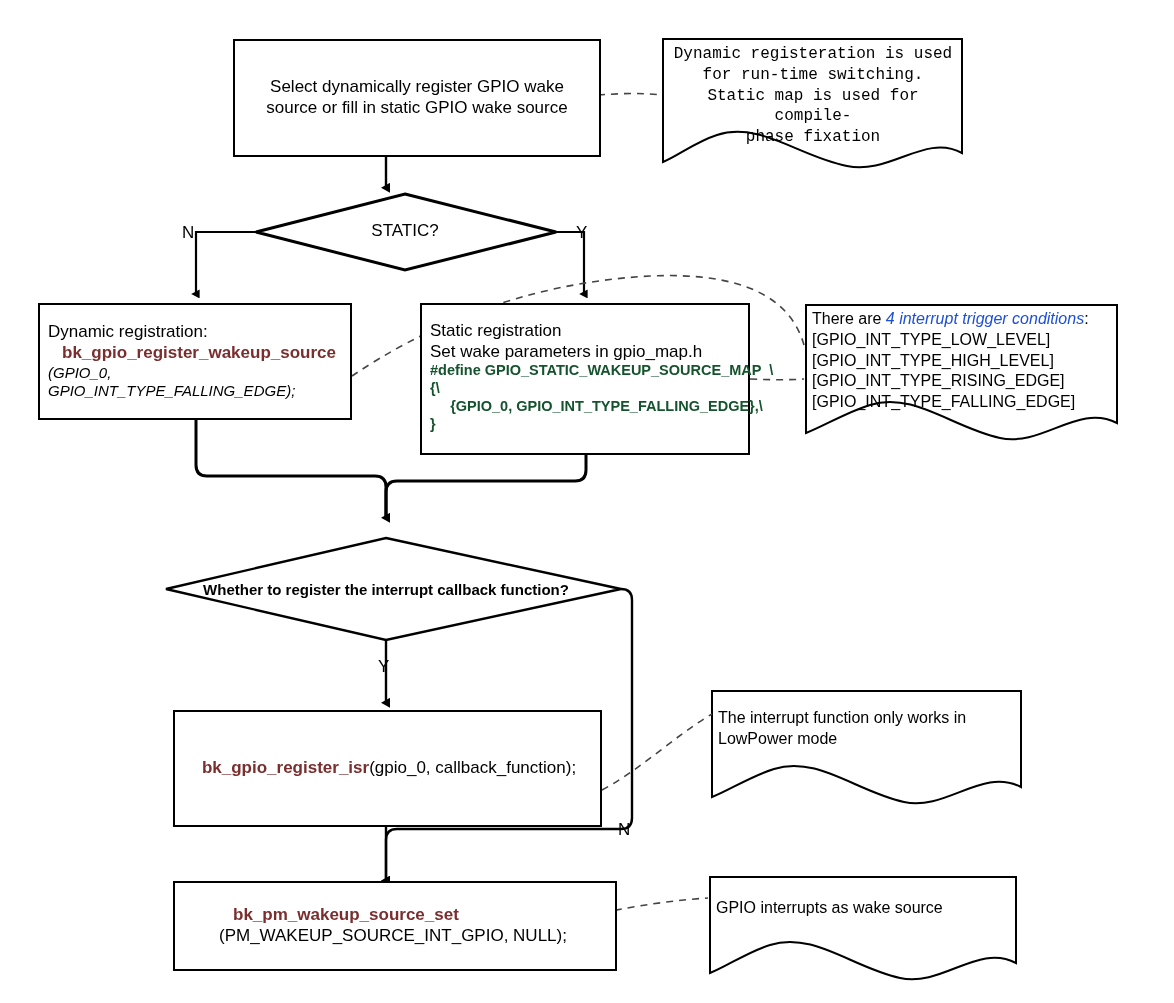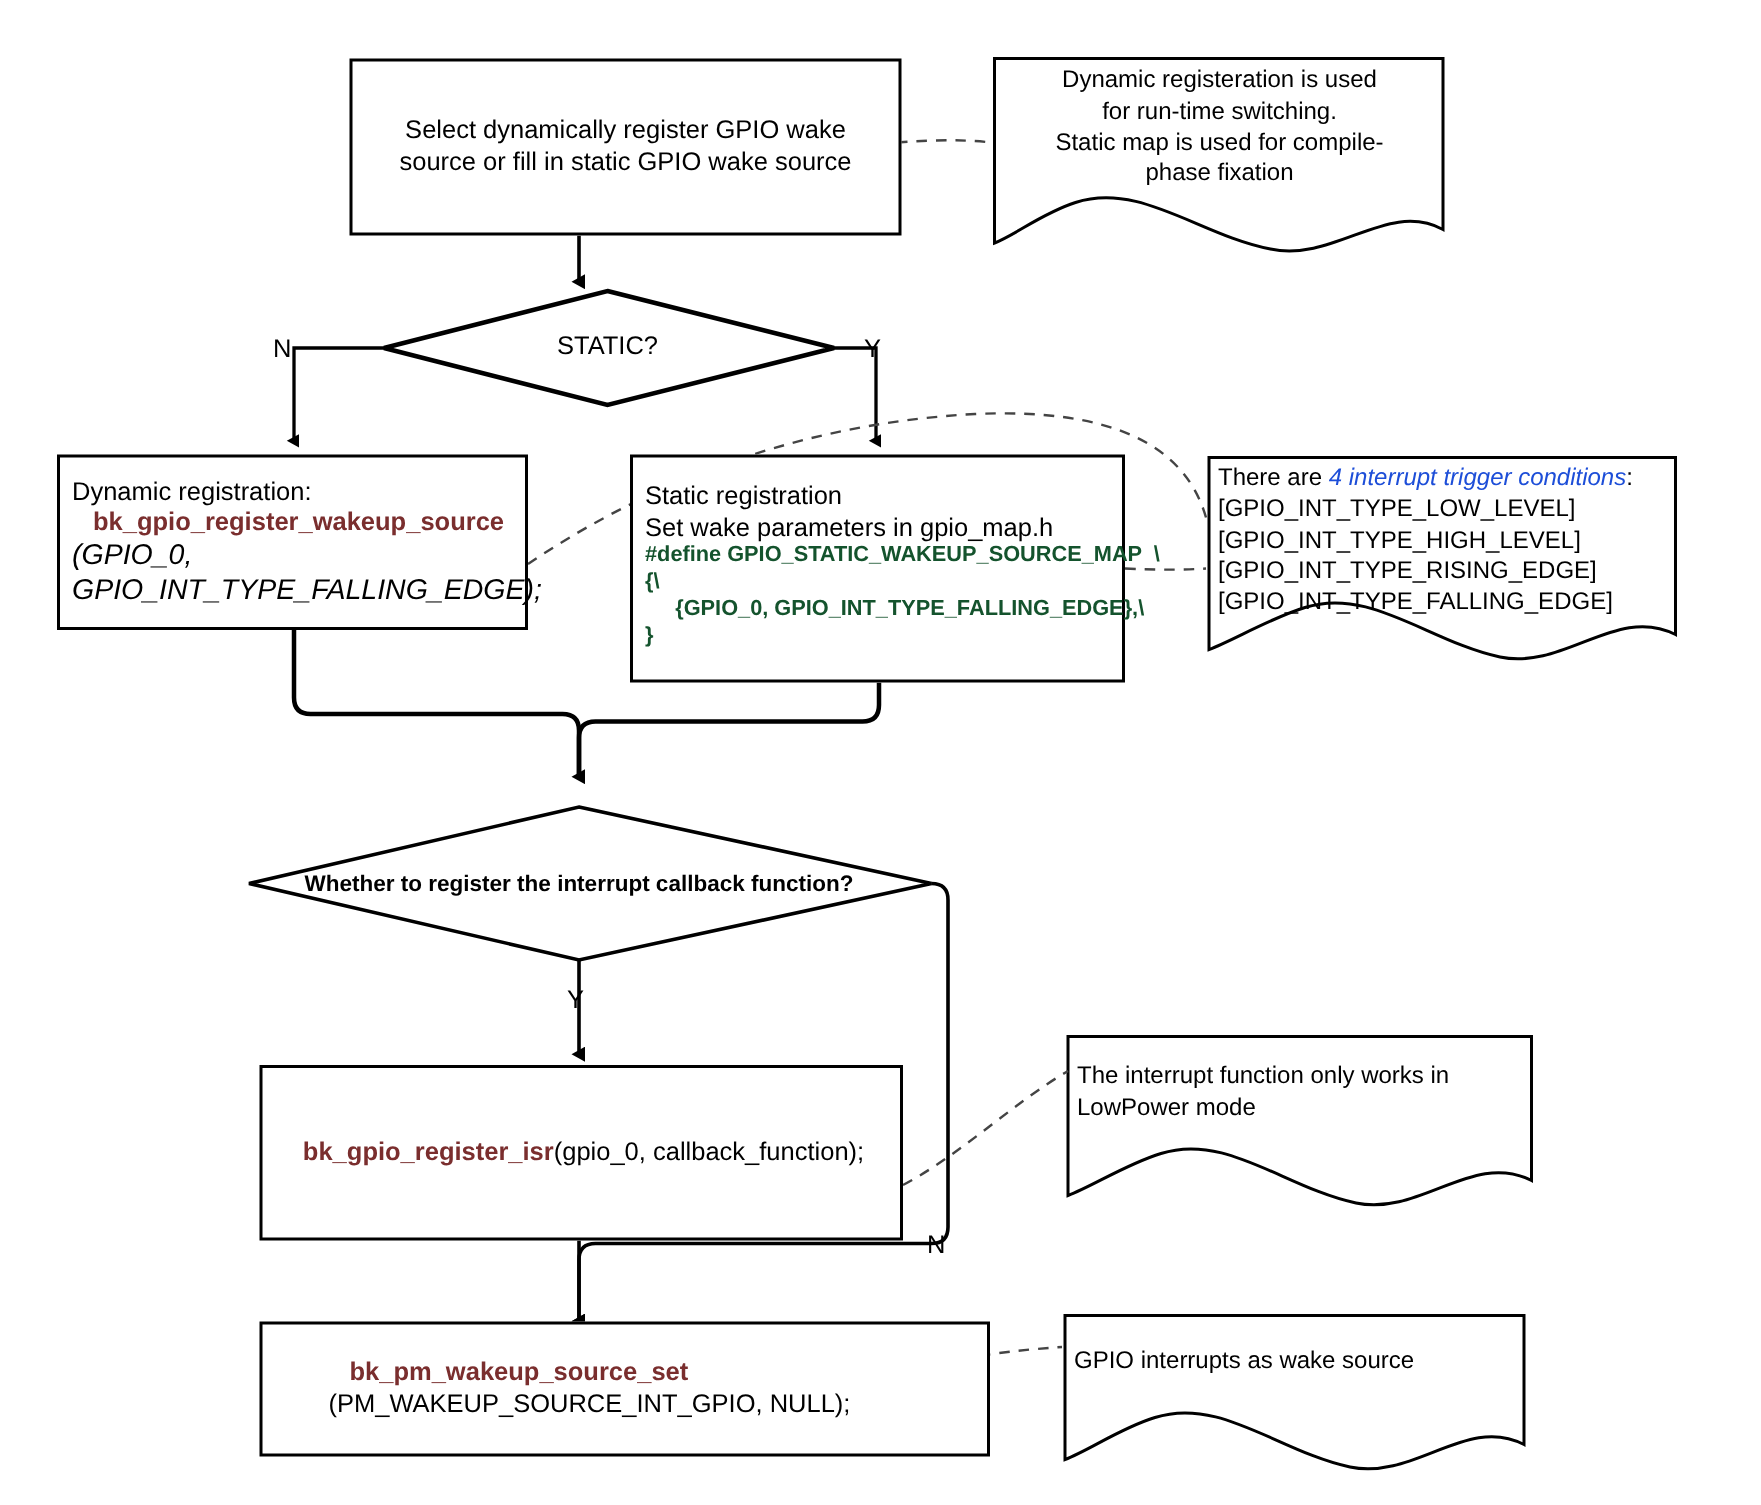--- a/index.html
+++ b/index.html
@@ -40,21 +40,21 @@
     text-align: center;
     margin-left: 29px;
   }
   .line {
     display: block;
     white-space: pre;
     line-height: 1.22;
   }
   .t-norm { font-size: 17px; }
   .t-red  { color: #7A2E2E; font-weight: bold; font-size: 17px; margin-left: 14px; }
-  .t-italic { font-style: italic; font-size: 19px; }
+  .t-italic { font-style: italic; font-size: 15px; }
   .t-code { color: #14532d; font-weight: bold; font-size: 14.5px; }
   .t-mix  { font-size: 17px; }
   .t-mix b { color: #7A2E2E; }
   .t-note { font-size: 16px; line-height: 1.3; }
   .t-note i { color: #1d4ed8; }
 
   
   .diamond-label {
     position: absolute;
     text-align: center;
@@ -68,21 +68,21 @@
     position: absolute;
     font-size: 17px;
     color: #000000;
   }
 
   
   .note-text {
     position: absolute;
     box-sizing: border-box;
   }
-  .note-text.center { text-align: center; }
+  .note-text.center { text-align: center; font-family: Liberation Mono, monospace; }
 </style>
 </head>
 <body>
 
 <svg id="canvas" viewBox="0 0 1174 1003" xmlns="http://www.w3.org/2000/svg">
   <defs>
     <marker id="arrowFilled" markerWidth="10" markerHeight="10" refX="5.2" refY="4" orient="auto" markerUnits="userSpaceOnUse">
       <path d="M0,0 L10,0 L5,9 Z" fill="#000000"></path>
     </marker>
     <marker id="arrowSmall" markerWidth="9" markerHeight="9" refX="4.6" refY="3.6" orient="auto" markerUnits="userSpaceOnUse">
@@ -161,21 +161,21 @@
 <div class="branch-letter" style="left:378px; top:657px;">Y</div>
 
 <div class="branch-letter" style="left:618px; top:820px;">N</div>
 
 <div class="node proc" style="left:173px; top:710px; width:429px; height:117px;">
   <span class="line t-mix">
     <b>bk_gpio_register_isr</b><span>(gpio_0, callback_function);</span>
   </span>
 </div>
 
-<div class="node proc" style="left:173px; top:881px; width:487px; height:90px;padding-left:44px;">
+<div class="node proc" style="left:173px; top:881px; width:444px; height:90px;padding-left:44px;">
   <span class="line t-red">bk_pm_wakeup_source_set</span>
   <span class="line t-norm">(PM_WAKEUP_SOURCE_INT_GPIO, NULL);</span>
 </div>
 
 <div class="note-text center" style="left:666px; top:44px; width:294px;">
   <div class="t-note">Dynamic registeration is used</div>
   <div class="t-note">for run-time switching.</div>
   <div class="t-note">Static map is used for compile-</div>
   <div class="t-note">phase fixation</div>
 </div>

